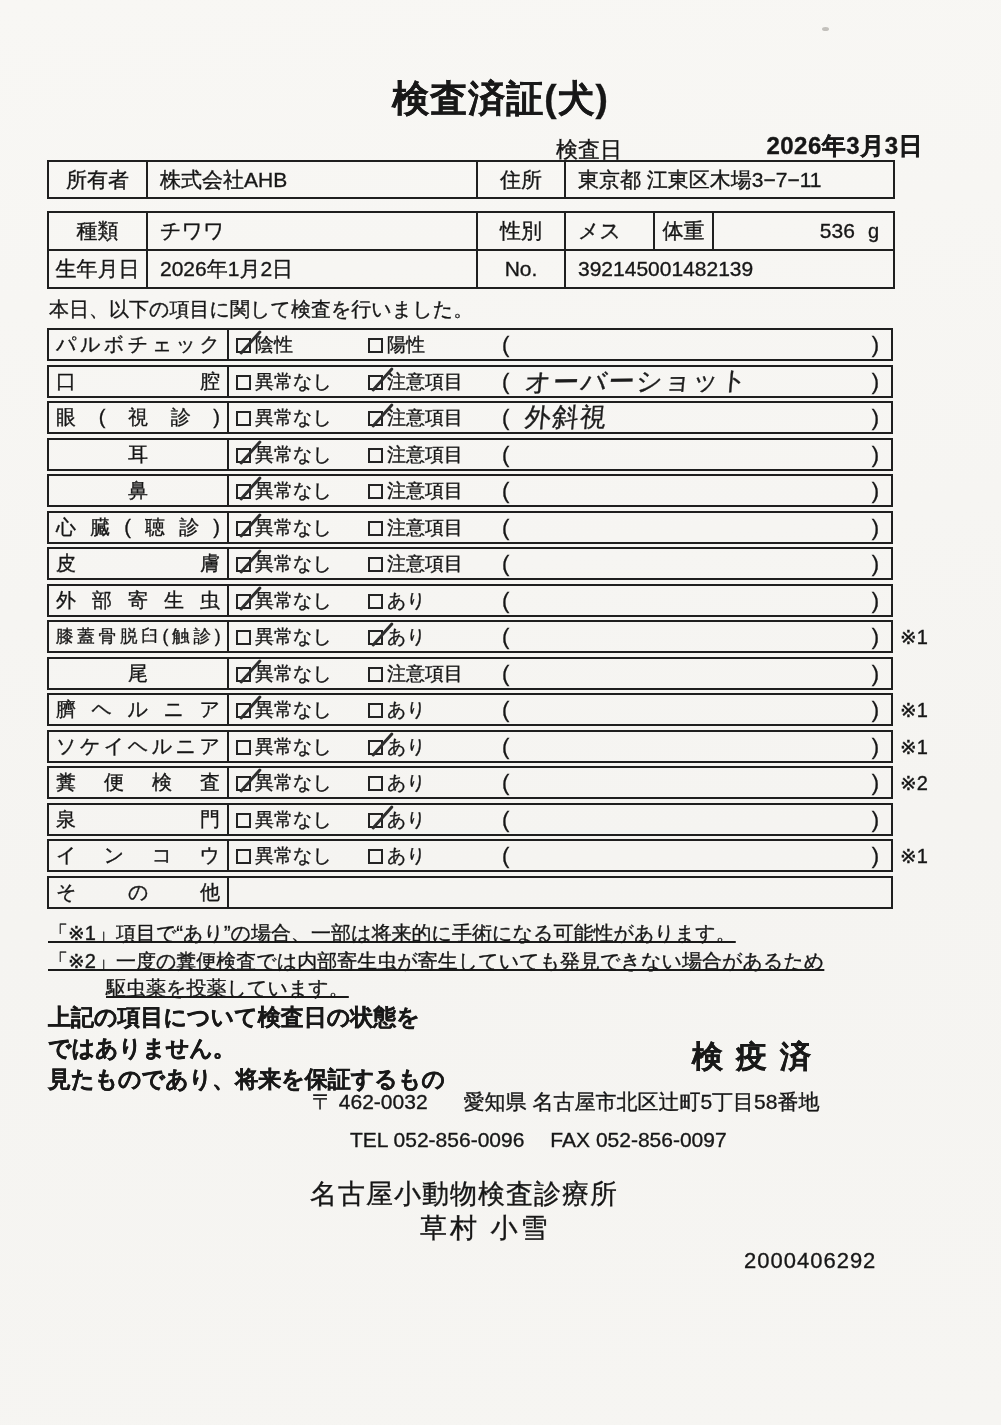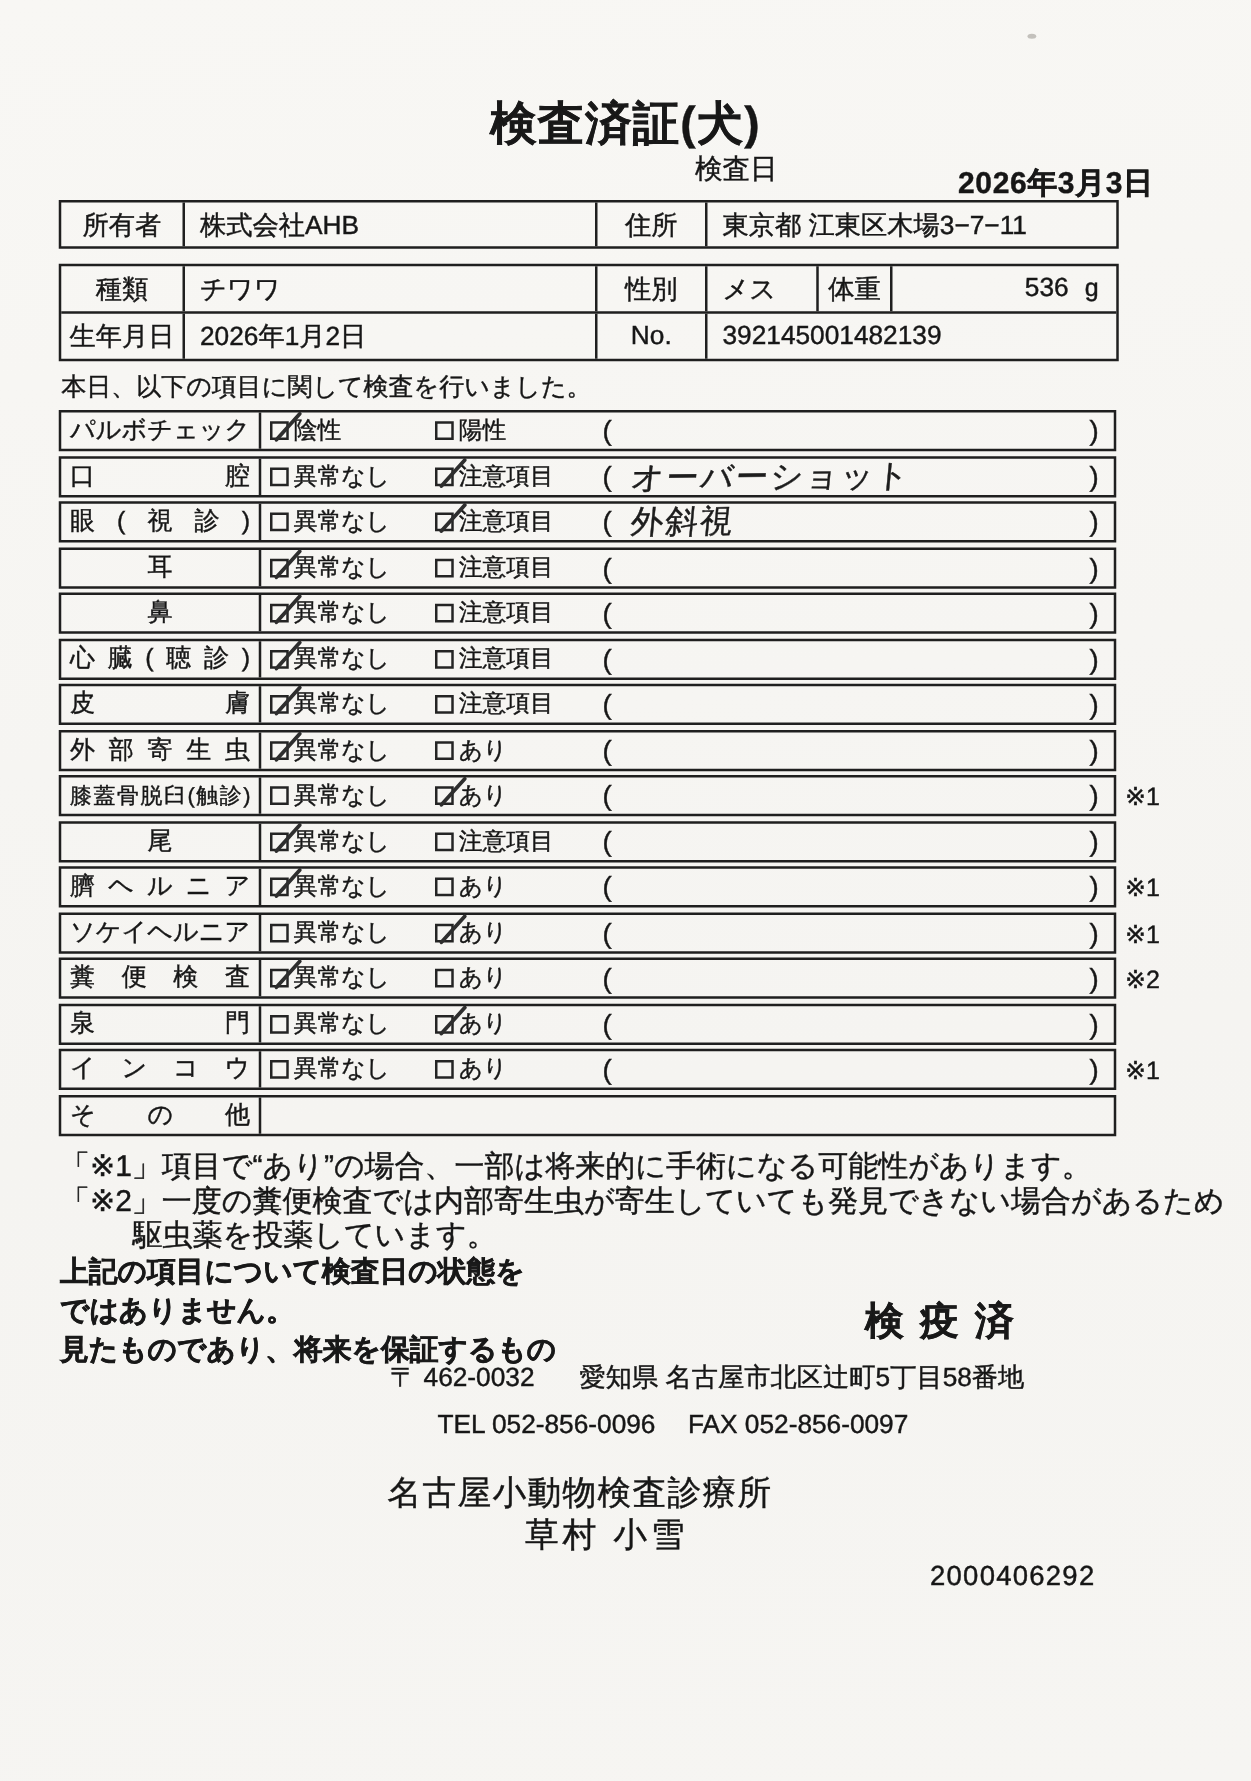--- a/index.html
+++ b/index.html
@@ -6,21 +6,21 @@
   .page {
     position:relative; width:1001px; height:1425px; margin:0 auto;
     background:linear-gradient(173deg,#f8f7f4 0%,#f5f4f1 60%,#f6f5f2 100%);
     font-family:"Liberation Sans","DejaVu Sans",sans-serif;
     color:#161616; overflow:hidden;
     -webkit-text-stroke:0.35px #1a1a1a;
   }
   .speck { position:absolute; left:822px; top:27px; width:7px; height:4px; background:#b5b3ae; border-radius:50%; opacity:.8; }
   .title { position:absolute; left:0; right:0; top:74px; margin:0; text-align:center;
     font-size:37px; font-weight:bold; letter-spacing:1px; }
-  .date-label { position:absolute; left:556px; top:120px; font-size:22px; }
+  .date-label { position:absolute; left:556px; top:135px; font-size:22px; }
   .date-value { position:absolute; right:78px; top:130px; font-size:24px; font-weight:bold; letter-spacing:0.5px; }
 
   .htable { position:absolute; left:47px; width:848px; display:flex; flex-direction:column;
     border:2px solid #1f1f1f; box-sizing:border-box; }
   .tableA { top:160px; height:39px; }
   .tableB { top:211px; height:78px; }
   .trow { display:flex; flex:1; min-height:0; }
   .trow.rb1 { border-bottom:2px solid #1f1f1f; }
   .cell { box-sizing:border-box; border-right:2px solid #1f1f1f; display:flex; align-items:center; font-size:21px; white-space:nowrap; overflow:hidden; }
   .cell.last { border-right:none; }
@@ -29,40 +29,40 @@
   .w99 { width:99px; flex:none; } .w330 { width:330px; flex:none; }
   .w88 { width:88px; flex:none; } .w89 { width:89px; flex:none; } .w59 { width:59px; flex:none; }
   .grow { flex:1; }
   .weight-cell { justify-content:flex-end; padding-right:14px; }
   .weight-cell .unit { margin-left:13px; font-size:20px; }
 
   .intro { position:absolute; left:49px; top:296px; font-size:20px; }
 
   .exam-table { position:absolute; left:47px; top:328px; width:846px; display:flex; flex-direction:column; gap:3.5px; }
   .erow { position:relative; height:33px; border:2px solid #1f1f1f; box-sizing:border-box; display:flex; }
-  .item { width:160px; flex:none; border-right:2px solid #1f1f1f; box-sizing:border-box;
+  .item { width:180px; flex:none; border-right:2px solid #1f1f1f; box-sizing:border-box;
     padding:0 7px; font-size:20px; line-height:28px; text-align:justify; text-align-last:justify;
     text-justify:inter-character; overflow:hidden; white-space:nowrap; }
   .item.single { text-align:center; text-align-last:center; }
   .item.tight { font-size:17.5px; letter-spacing:-0.5px; }
   .content { position:relative; flex:1; }
   .opt { position:absolute; top:0; line-height:29px; font-size:19px; white-space:nowrap; }
   .opt1 { left:7px; } .opt2 { left:139px; }
   .cb { display:inline-block; width:15px; height:15px; border:2px solid #242424; box-sizing:border-box;
     margin-right:4px; position:relative; top:2px; }
   .opt.checked .cb::after { content:""; position:absolute; left:1px; bottom:-2px; width:2.5px; height:31px;
     background:#2e2e2e; transform-origin:left bottom; transform:rotate(42deg); border-radius:2px; }
   .paren { position:absolute; top:0; font-size:22px; line-height:30px; }
   .paren.open { left:273px; }
   .paren.close { right:12px; }
   .note { position:absolute; left:296px; top:-4px; font-size:26px; line-height:36px;
     transform:skewX(-6deg) rotate(-0.5deg); letter-spacing:1.5px; color:#1d1d1d; white-space:nowrap; }
   .fnote { position:absolute; left:calc(100% + 9px); top:3px; font-size:20px; white-space:nowrap; }
 
-  .notes { position:absolute; left:48px; top:920px; font-size:24px; line-height:27.5px; }
+  .notes { position:absolute; left:48px; top:920px; font-size:20px; line-height:27.5px;text-decoration:underline; }
   .notes .indent { padding-left:58px; }
   .disclaimer { position:absolute; left:48px; top:1002px; font-size:23px; font-weight:bold; line-height:31px; }
   .stamp { position:absolute; left:692px; top:1036px; font-size:31px; font-weight:bold; letter-spacing:13px; white-space:nowrap; }
   .addr-line { position:absolute; left:312px; top:1088px; font-size:21px; white-space:nowrap; }
   .addr-line .postal { margin-right:36px; }
   .tel-line { position:absolute; left:350px; top:1128px; font-size:21px; white-space:nowrap; }
   .tel-line .fax { margin-left:26px; }
   .clinic-name { position:absolute; left:310px; top:1176px; font-size:27px; letter-spacing:1px; }
   .vet-name { position:absolute; left:420px; top:1210px; font-size:27px; letter-spacing:3px; }
   .serial { position:absolute; left:744px; top:1248px; font-size:22px; letter-spacing:1px; }

